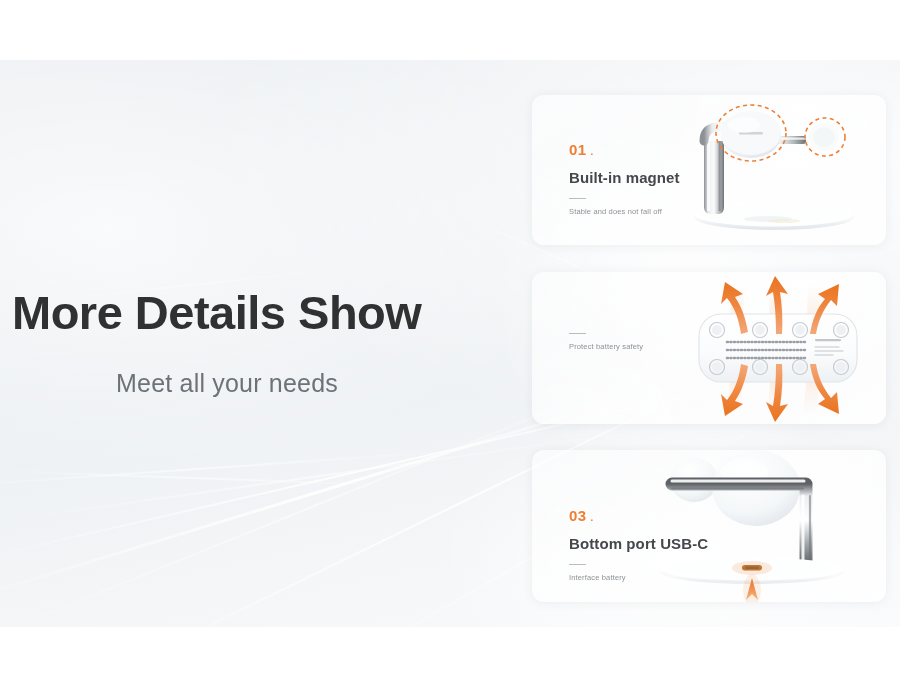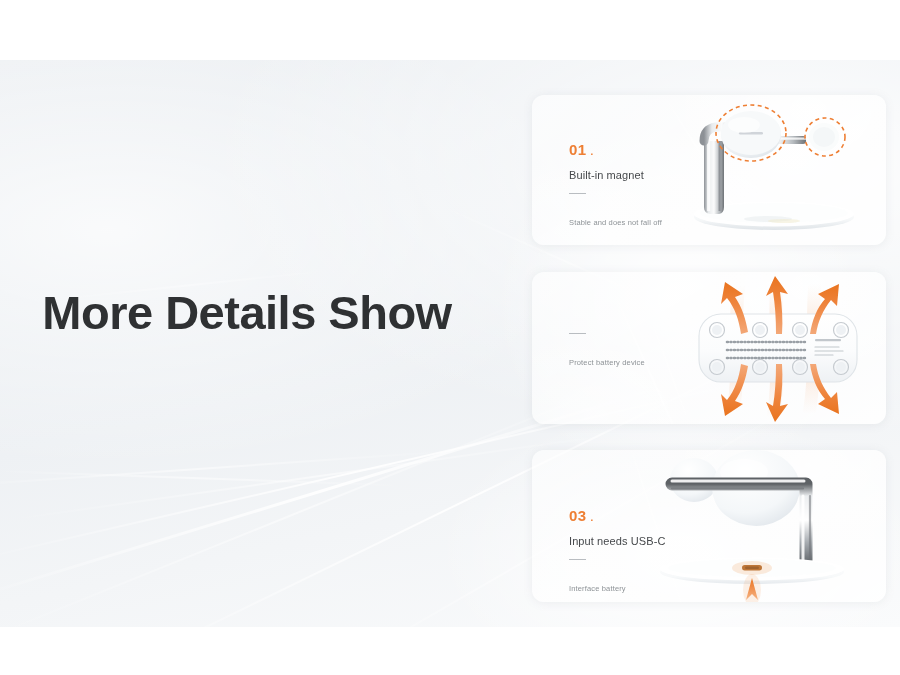--- a/index.html
+++ b/index.html
@@ -33,21 +33,21 @@
   .ray.soft{opacity:.55;}
 
   
   .band-top{position:absolute;left:0;top:0;width:900px;height:60px;background:#fff;z-index:6;}
   .band-bottom{position:absolute;left:0;top:627px;width:900px;height:48px;background:#fff;z-index:6;}
 
   
   .headline-wrap{position:absolute;left:12px;top:288px;width:470px;z-index:5;}
   .headline{
     font-size:47px;line-height:1.05;font-weight:bold;color:#2f3133;
-    letter-spacing:-0.5px;margin:0;white-space:nowrap;text-align:center;
+    letter-spacing:-0.5px;margin:0;white-space:nowrap;
   }
   .subhead{
     margin:32px 0 0 0;font-size:25px;color:#6d7276;font-weight:300;
     letter-spacing:.2px;padding-left:104px;white-space:nowrap;
   }
 
   
   .card{
     position:absolute;left:532px;width:354px;border-radius:12px;overflow:hidden;
     background:linear-gradient(150deg, rgba(255,255,255,.62) 0%, rgba(255,255,255,.48) 38%, rgba(255,255,255,.74) 75%, rgba(255,255,255,.92) 100%);
@@ -65,23 +65,23 @@
   #card2{top:272px;height:152px;}
   #card3{top:450px;height:152px;}
 
   .card-text{position:absolute;left:37px;z-index:3;}
   #card1 .card-text{top:47px;}
   #card2 .card-text{top:50px;}
   #card3 .card-text{top:58px;}
 
   .num{font-size:15px;font-weight:bold;color:#ee7f34;letter-spacing:.5px;line-height:1;}
   .num .dot{color:#ee7f34;font-weight:normal;margin-left:3px;}
-  .feat-title{font-size:11px;color:#45484b;margin-top:12px;line-height:1.2;letter-spacing:.1px;white-space:nowrap;}
+  .feat-title{font-size:15px;color:#45484b;margin-top:12px;line-height:1.2;letter-spacing:.1px;white-space:nowrap;font-weight:bold;}
   .divider{width:17px;height:1px;background:#b9bdc1;margin-top:11px;}
-  .feat-sub{font-size:7.5px;color:#8d9296;margin-top:24px;letter-spacing:.15px;white-space:nowrap;}
+  .feat-sub{font-size:7.5px;color:#8d9296;margin-top:8px;letter-spacing:.15px;white-space:nowrap;}
 
   
   .art{position:absolute;right:0;top:0;height:100%;z-index:2;pointer-events:none;}
   #card1 .art{width:230px;}
   #card2 .art{width:205px;}
   #card3 .art{width:240px;}
 </style>
 </head>
 <body>
 
@@ -100,20 +100,21 @@
   <div class="ray soft" style="left:300px;top:690px;width:620px;transform:rotate(-30deg);"></div>
   <div class="ray soft" style="left:-10px;top:470px;width:420px;transform:rotate(2deg);"></div>
   <div class="ray soft" style="left:40px;top:300px;width:300px;transform:rotate(-6deg);opacity:.35;"></div>
   <div class="ray soft" style="left:430px;top:200px;width:300px;transform:rotate(24deg);opacity:.4;"></div>
 
   <div class="band-top"></div>
   <div class="band-bottom"></div>
 
   <div class="headline-wrap">
     <h1 class="headline">More Details Show</h1>
+    <p class="subhead">Meet all your needs</p>
   </div>
 
   <div class="card" id="card1">
     <div class="card-sheen"></div>
     <div class="card-ray" style="left:120px;top:-20px;width:260px;transform:rotate(58deg);opacity:.8;"></div>
     <div class="card-ray" style="left:150px;top:-10px;width:230px;transform:rotate(62deg);opacity:.5;"></div>
 
     <div class="card-text">
       <div class="num"><span>01</span><span class="dot">.</span></div>
       <div class="feat-title">Built-in magnet</div>
@@ -169,21 +170,21 @@
     </svg>
   </div>
 
   <div class="card" id="card2">
     <div class="card-sheen"></div>
     <div class="card-ray" style="left:60px;top:-30px;width:300px;transform:rotate(66deg);opacity:.75;"></div>
     <div class="card-ray" style="left:95px;top:-20px;width:250px;transform:rotate(70deg);opacity:.45;"></div>
 
     <div class="card-text">
       <div class="divider"></div>
-      <div class="feat-sub">Protect battery device</div>
+      <div class="feat-sub">Protect battery safety</div>
     </div>
 
     <svg class="art" viewBox="0 0 205 152" preserveAspectRatio="xMidYMid meet">
       <defs>
         <linearGradient id="plate2" x1="0" y1="0" x2="0" y2="1">
           <stop offset="0%" stop-color="#ffffff"></stop>
             <stop offset="55%" stop-color="#fbfcfd"></stop>
           <stop offset="100%" stop-color="#eef1f4"></stop>
         </linearGradient>
         <linearGradient id="arrU" x1="0" y1="1" x2="0" y2="0">
@@ -253,21 +254,21 @@
     </svg>
   </div>
 
   <div class="card" id="card3">
     <div class="card-sheen"></div>
     <div class="card-ray" style="left:90px;top:-30px;width:300px;transform:rotate(72deg);opacity:.8;"></div>
     <div class="card-ray" style="left:125px;top:-15px;width:240px;transform:rotate(76deg);opacity:.45;"></div>
 
     <div class="card-text">
       <div class="num"><span>03</span><span class="dot">.</span></div>
-      <div class="feat-title">Input needs USB-C</div>
+      <div class="feat-title">Bottom port USB-C</div>
       <div class="divider"></div>
       <div class="feat-sub">Interface battery</div>
     </div>
 
     <svg class="art" viewBox="0 0 240 152" preserveAspectRatio="xMidYMid meet">
       <defs>
         <linearGradient id="chrome3" x1="0" y1="0" x2="0" y2="1">
           <stop offset="0%" stop-color="#5e6266"></stop>
             <stop offset="14%" stop-color="#eceef0"></stop>
           <stop offset="42%" stop-color="#ffffff"></stop>

